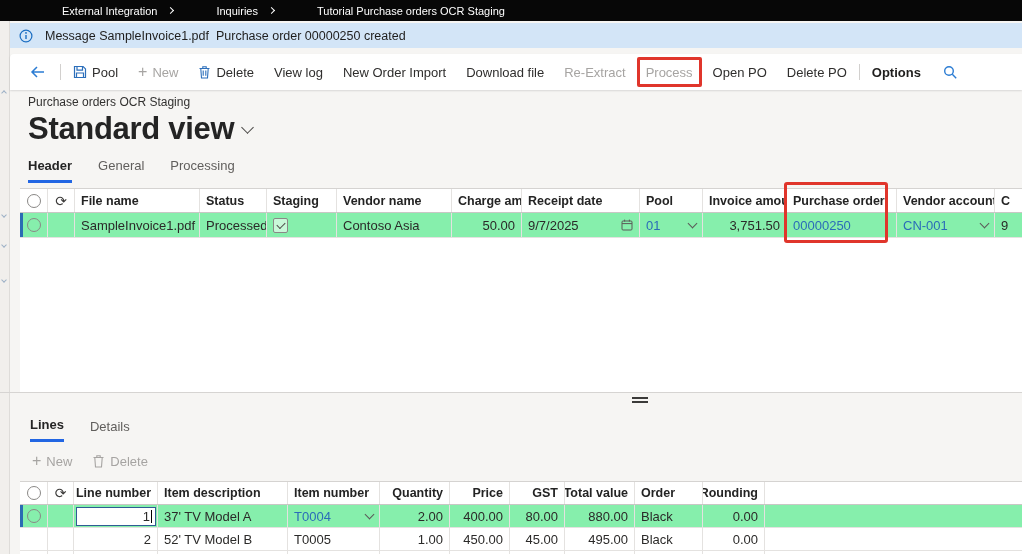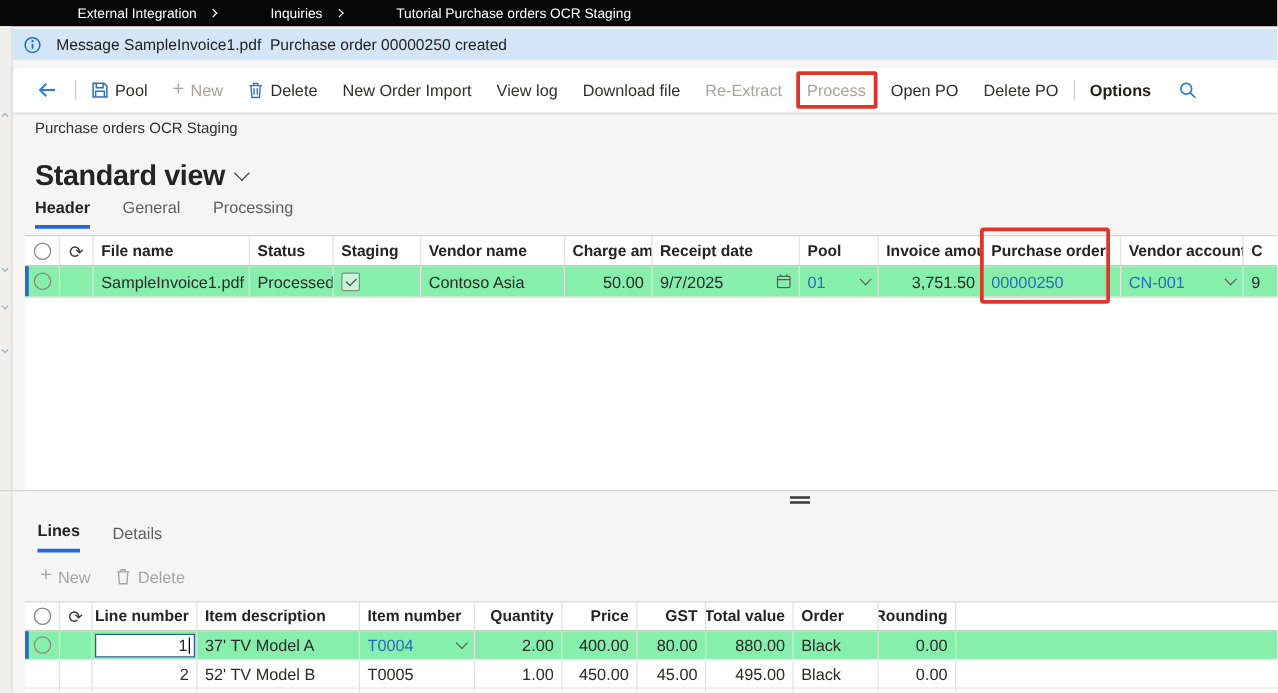--- a/index.html
+++ b/index.html
@@ -37,22 +37,22 @@
   .tb-div { width:1px; height:16px; background:#d2d0ce; margin:0 2px; flex:0 0 auto; }
   .tb-btn.bold { font-weight:700; color:#1f1e1d; }
   .blue-ic { color:#2c6fbb; }
   .gray-ic { color:#a6a4a2; }
   .process-wrap { position:relative; height:100%; display:flex; align-items:center; }
   .redbox-process { position:absolute; left:1px; right:1px; top:3px; bottom:3px;
                     border:3px solid #e0352b; border-radius:2px; pointer-events:none; }
 
   
   .page-caption { position:absolute; left:28px; top:95px; font-size:12px; color:#323130; }
-  .view-title { position:absolute; left:28px; top:111px; font-size:23px; font-weight:700; color:#242424;
-                display:flex; align-items:center; letter-spacing:-.3px;margin-top:16px; }
+  .view-title { position:absolute; left:28px; top:111px; font-size:31px; font-weight:700; color:#242424;
+                display:flex; align-items:center; letter-spacing:-.3px; }
   .title-chev { width:9px; height:9px; border-right:1.8px solid #484644; border-bottom:1.8px solid #484644;
                 transform:rotate(45deg); margin-left:9px; margin-top:-4px; }
 
   
   .tabs { position:absolute; display:flex; gap:26px; font-size:13px; }
   .tabs-header { left:28px; top:158px; }
   .tabs-lines  { left:30px; top:417px;align-items:center; }
   .tab { color:#605e5c; padding-bottom:7px; cursor:pointer; }
   .tab.active { color:#242424; font-weight:600; border-bottom:3px solid #2266e3; }
 
@@ -162,22 +162,22 @@
   <button class="tb-btn disabled">
     <span class="plus-glyph gray-ic">+</span>
     <span>New</span>
   </button>
   <button class="tb-btn">
     <svg width="13" height="14" viewBox="0 0 13 14">
       <path d="M1.5 3.5h10M4.8 3.3V1.8h3.4v1.5M2.8 3.7l.7 9.3h6l.7-9.3M5.2 5.5v5.3M7.8 5.5v5.3" fill="none" stroke="#2c6fbb" stroke-width="1.1"></path>
     </svg>
     <span>Delete</span>
   </button>
+  <button class="tb-btn">View log</button>
   <button class="tb-btn">New Order Import</button>
-  <button class="tb-btn">View log</button>
   <button class="tb-btn">Download file</button>
   <button class="tb-btn disabled">Re-Extract</button>
   <span class="process-wrap">
     <button class="tb-btn disabled">Process</button>
     <span class="redbox-process"></span>
   </span>
   <button class="tb-btn">Open PO</button>
   <button class="tb-btn">Delete PO</button>
   <span class="tb-div"></span>
   <button class="tb-btn bold">Options</button>

